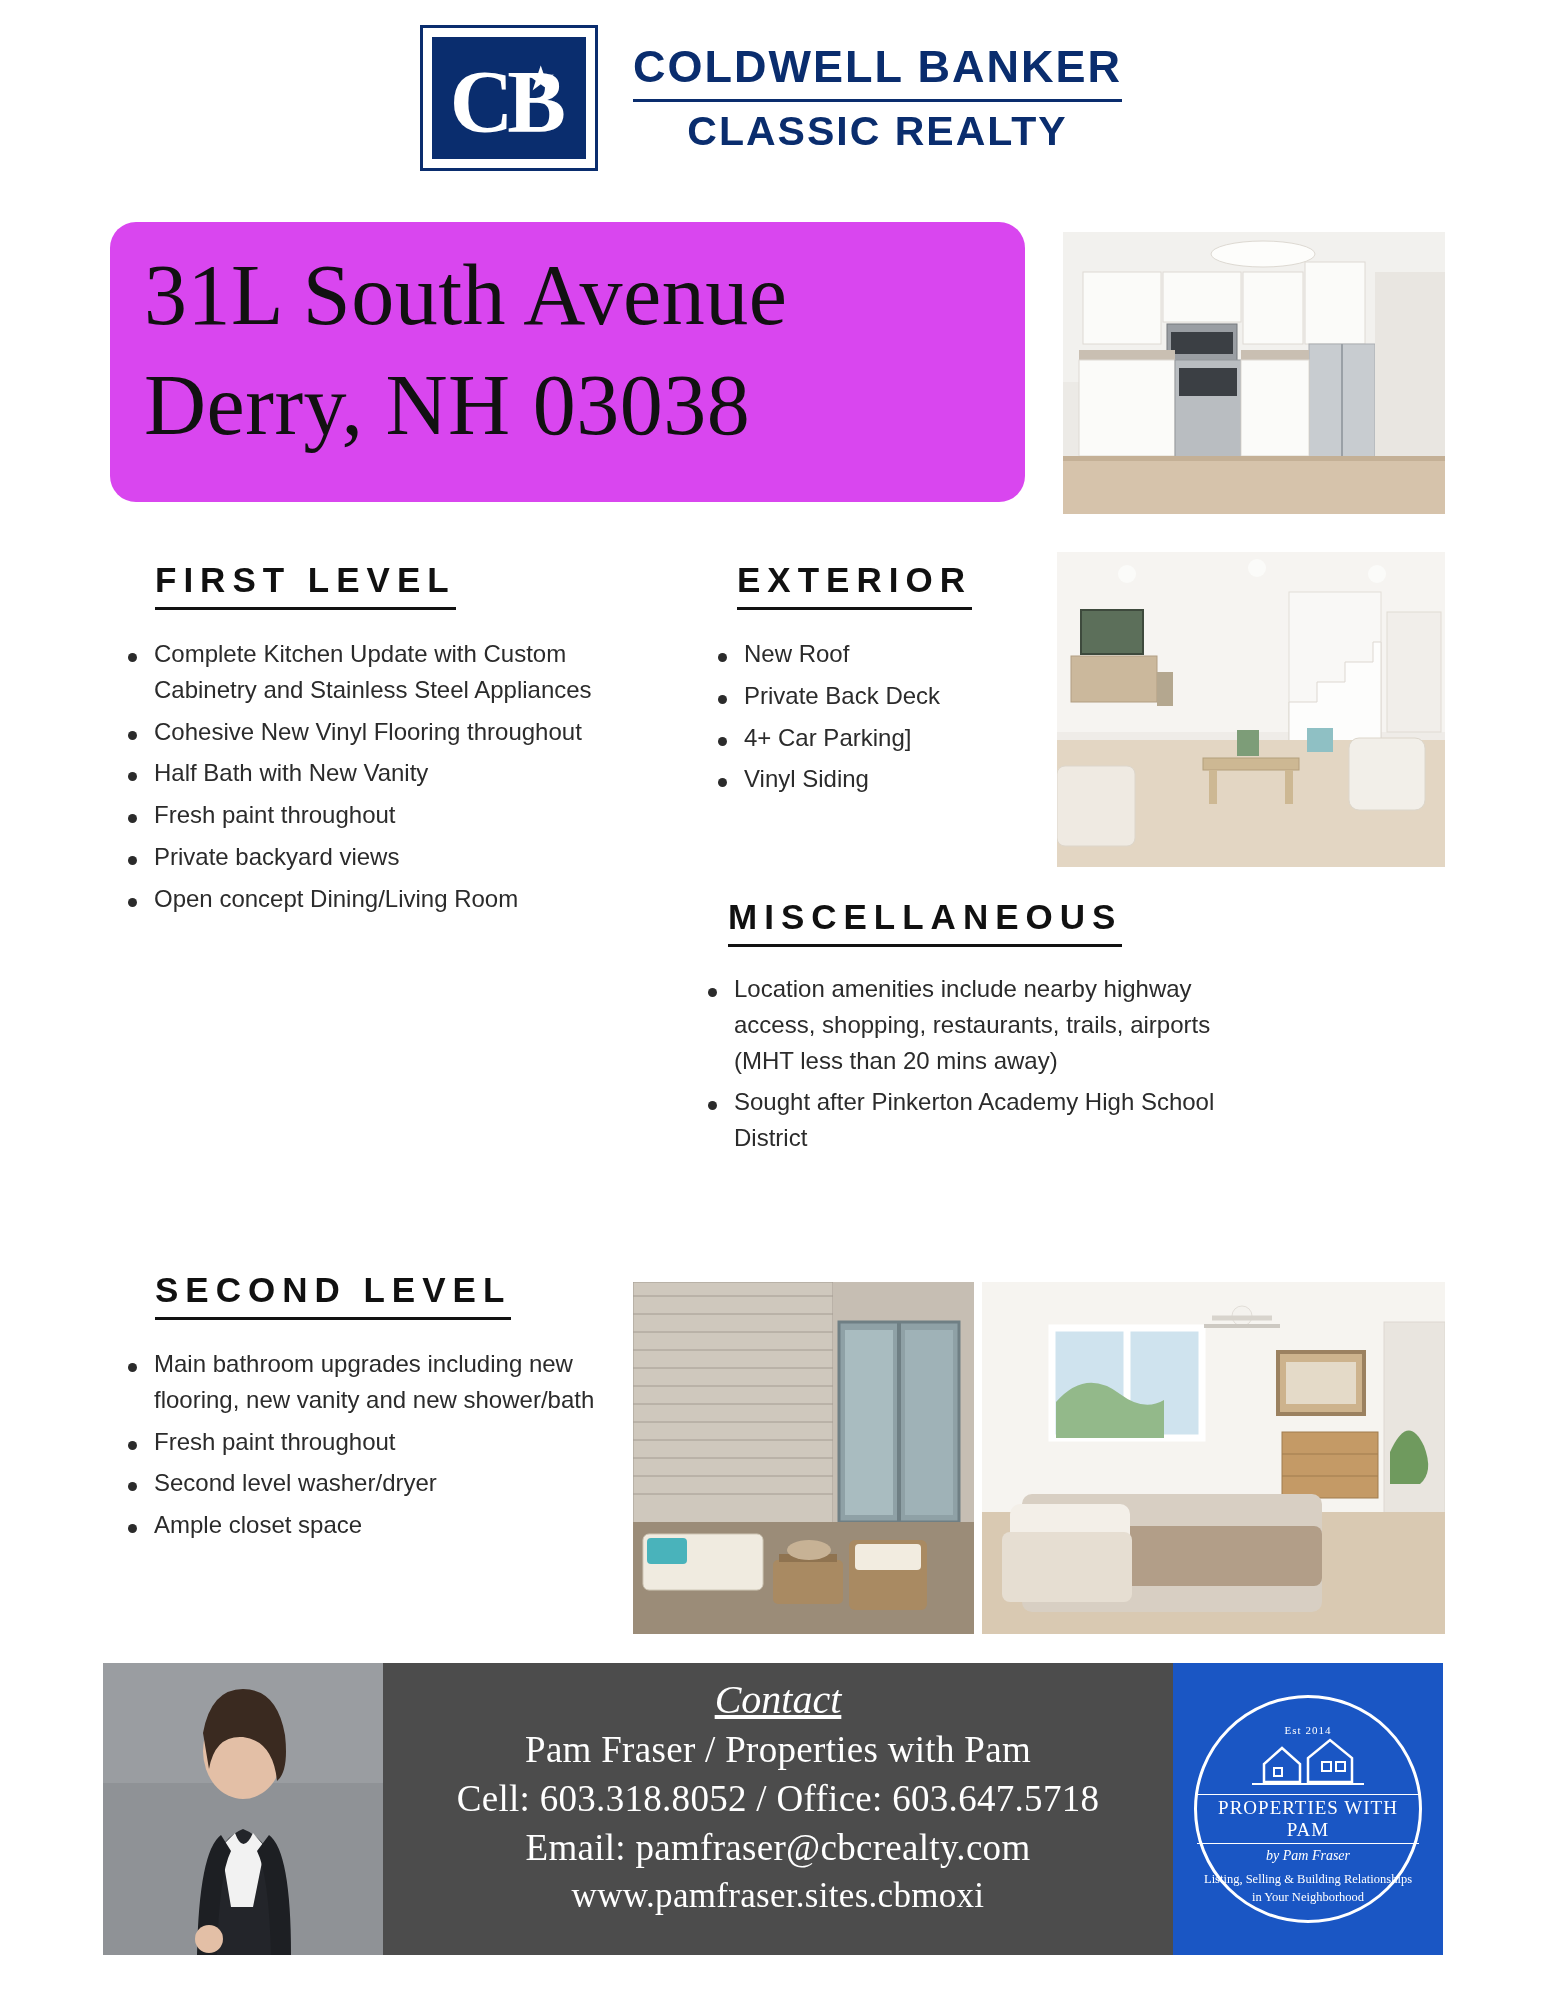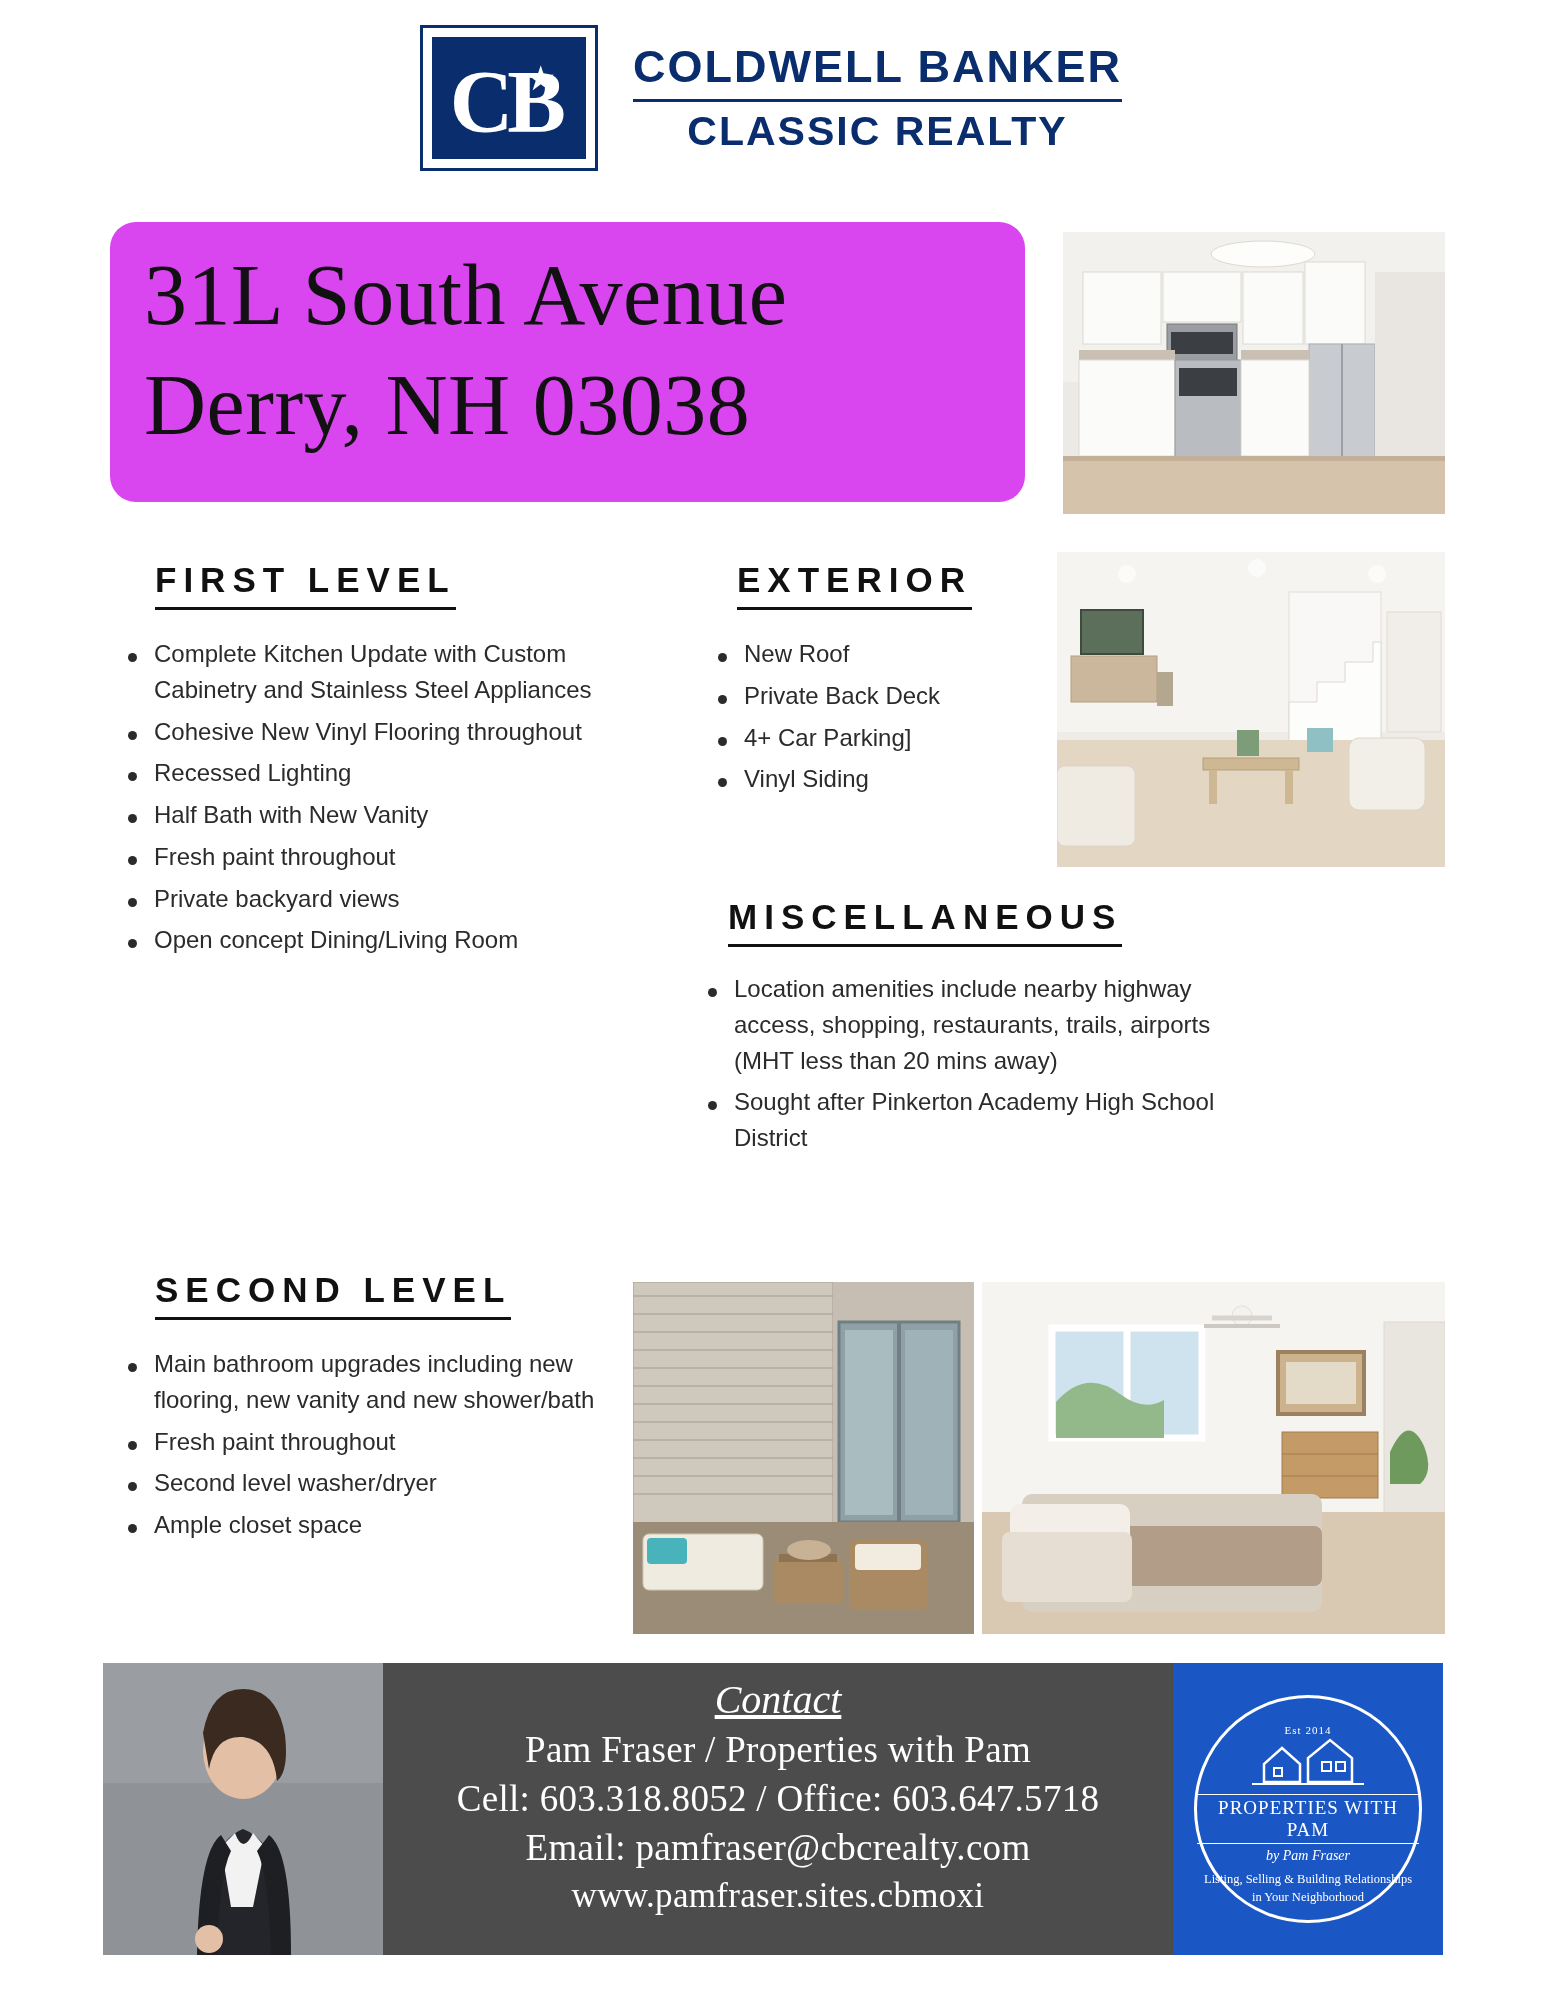--- a/index.html
+++ b/index.html
@@ -379,21 +379,20 @@
     <rect x="40" y="244" width="300" height="60" rx="8" fill="#b29e88"></rect>
     <rect x="28" y="222" width="120" height="54" rx="10" fill="#f3efe8"></rect>
     <rect x="20" y="250" width="130" height="70" rx="8" fill="#e6ded2"></rect>
   </svg>
 </div>
 
 <div class="sec-head" id="head-first">FIRST LEVEL</div>
 <ul class="bullets" id="list-first">
   <li>Complete Kitchen Update with Custom Cabinetry and Stainless Steel Appliances</li>
   <li>Cohesive New Vinyl Flooring throughout</li>
-  <li>Recessed Lighting</li>
   <li>Half Bath with New Vanity</li>
   <li>Fresh paint throughout</li>
   <li>Private backyard views</li>
   <li>Open concept Dining/Living Room</li>
 </ul>
 
 <div class="sec-head" id="head-second">SECOND LEVEL</div>
 <ul class="bullets" id="list-second">
   <li>Main bathroom upgrades including new flooring, new vanity and new shower/bath</li>
   <li>Fresh paint throughout</li>

